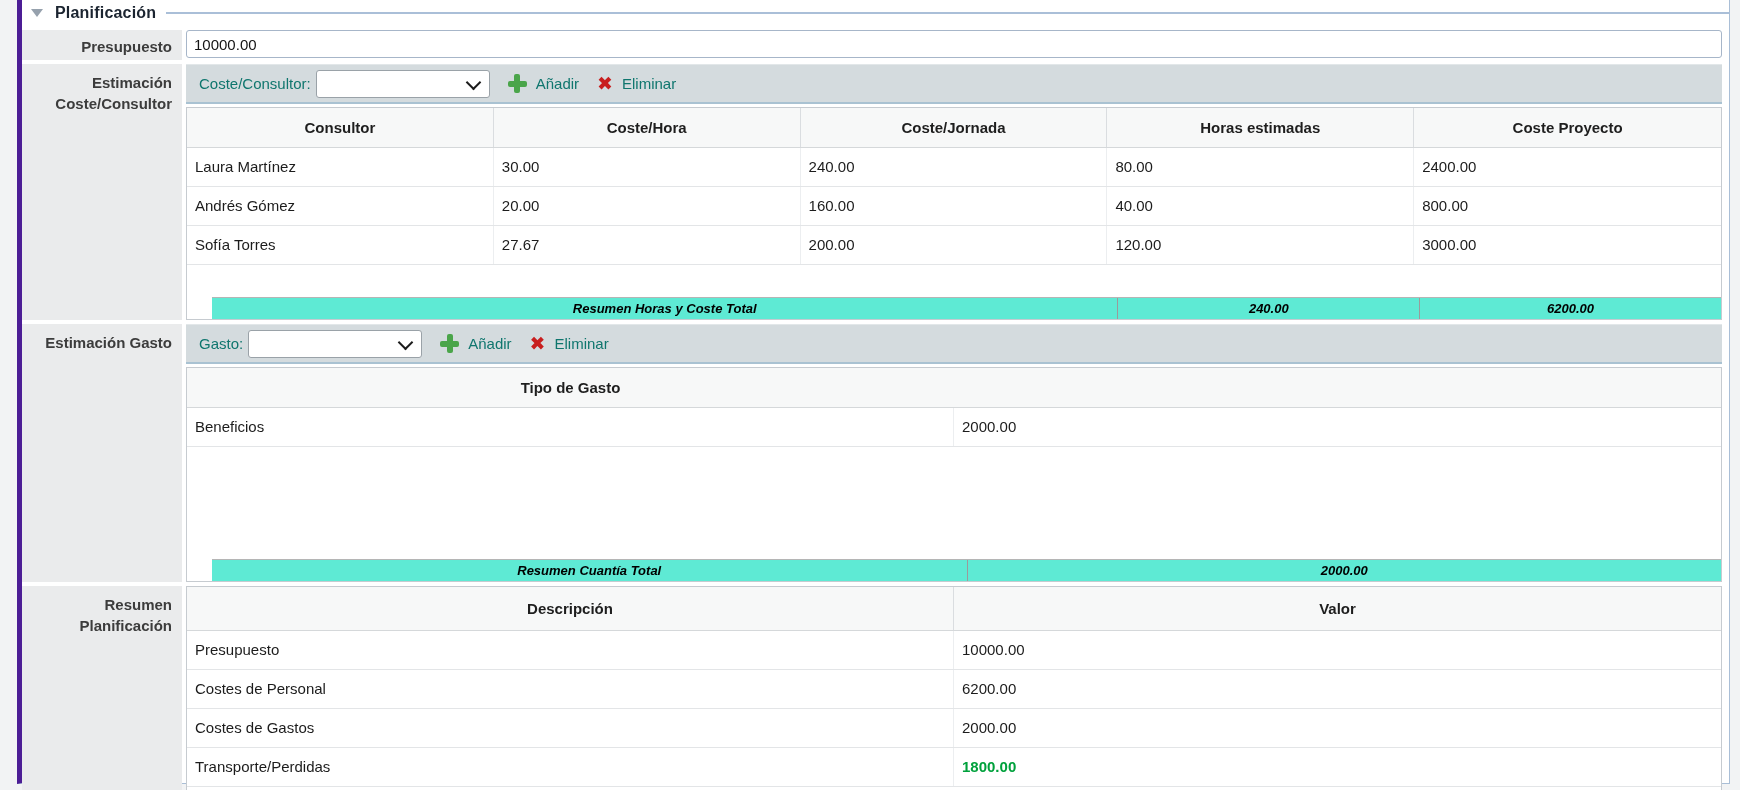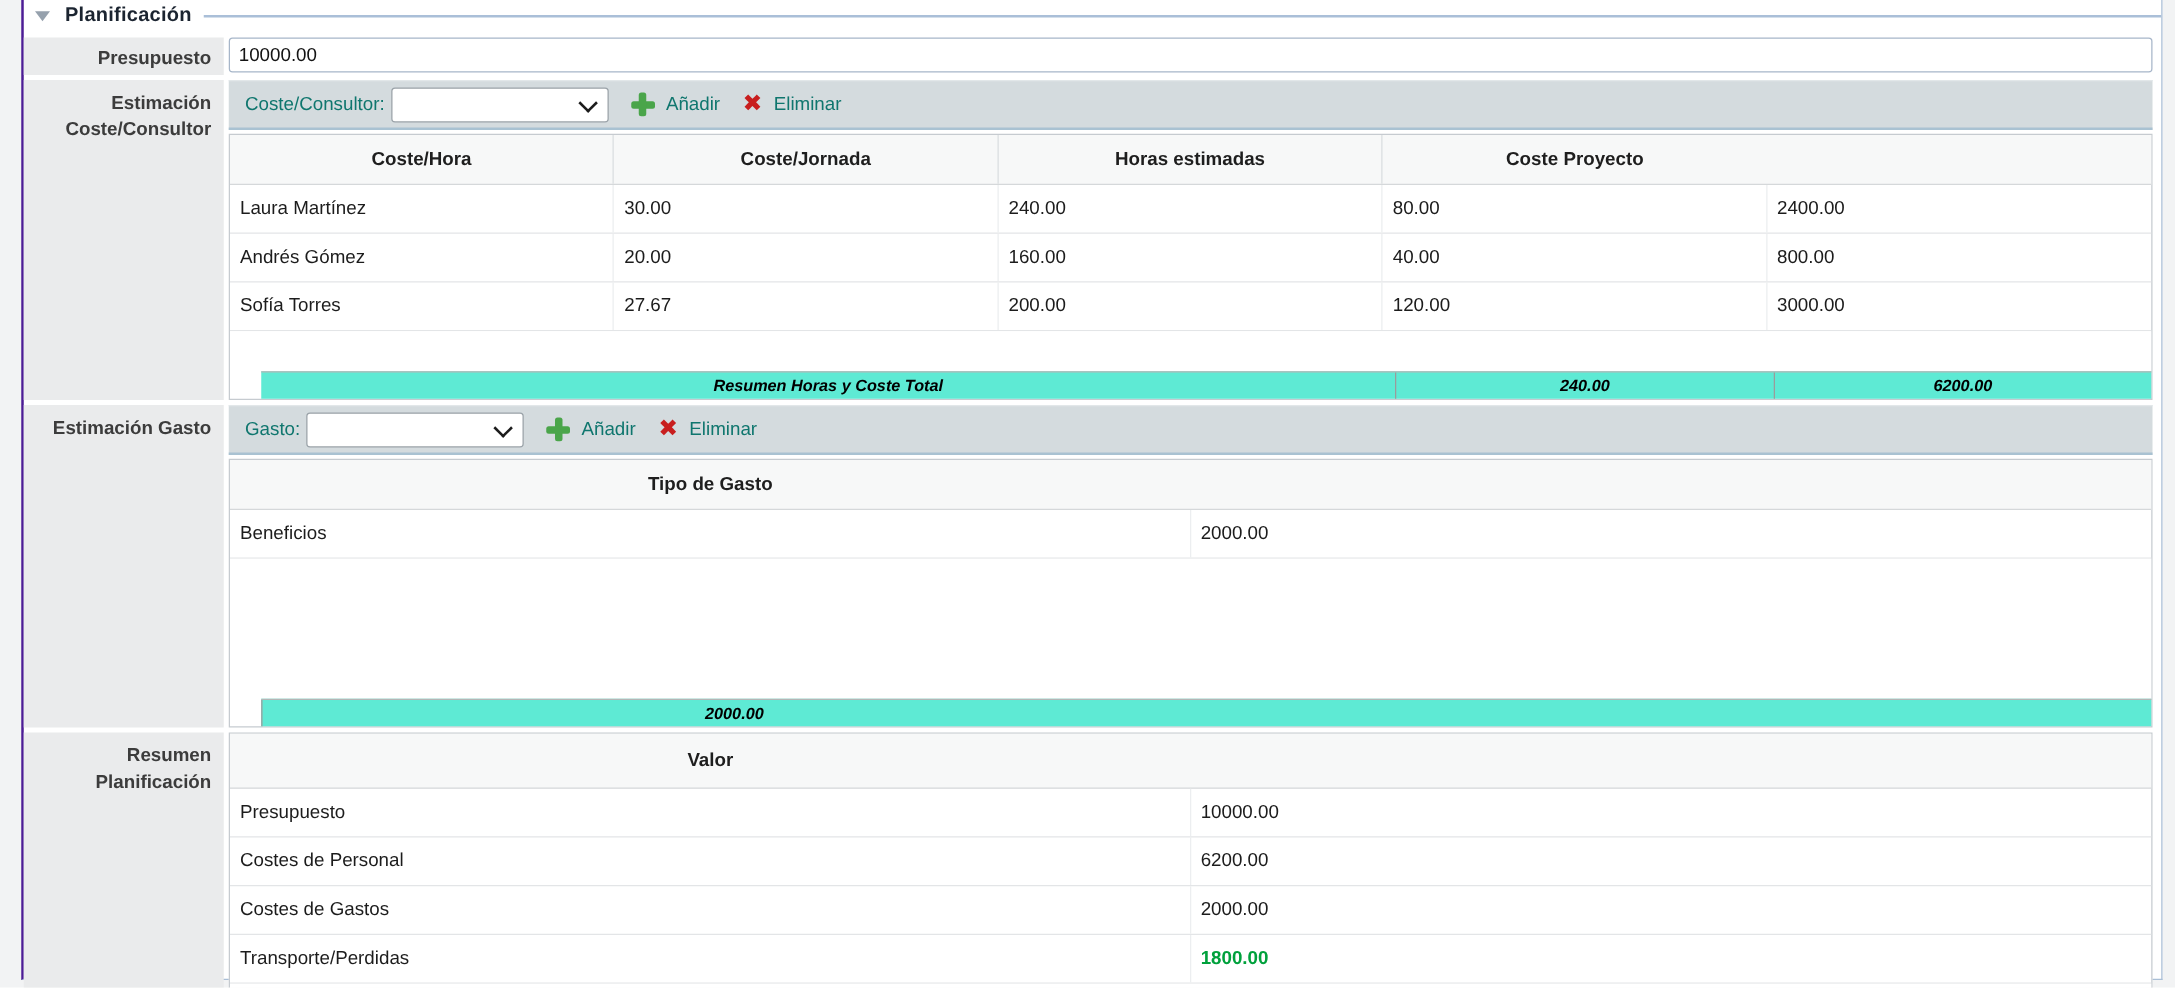--- a/index.html
+++ b/index.html
@@ -7,21 +7,21 @@
     width:1740px;height:790px;
     background:#f2f3f4;
     font-family:"Liberation Sans","DejaVu Sans",sans-serif;
     position:relative;overflow:hidden;
     -webkit-font-smoothing:antialiased;
   }
   .panel{
     position:absolute;left:17px;top:0;
     width:1713px;height:784px;
     background:#ffffff;
-    border-left:2px solid #4c1d95;
+    border-left:5px solid #4c1d95;
     border-right:1px solid #a9bed6;
     border-bottom:1px solid #a9bed6;
     box-sizing:border-box;
   }
   
   .legend-row{display:flex;align-items:center;height:26px;padding-left:9px;}
   .tri{width:0;height:0;border-left:6px solid transparent;border-right:6px solid transparent;border-top:8px solid #96a1ad;margin-right:12px;cursor:pointer;}
   .legend-title{font-weight:bold;font-size:16px;color:#1b2430;letter-spacing:.2px;}
   .legend-line{flex:1;height:2px;background:#aabfd8;margin-left:10px;}
 
@@ -132,20 +132,21 @@
           <span class="btn-label">Añadir</span>
         </span>
         <span class="tb-btn">
           <span class="x-icon"></span>
           <span class="btn-label">Eliminar</span>
         </span>
       </div>
 
       <div class="tbl">
         <div class="trow cols5 thead">
+          <div class="hcell">Consultor</div>
           <div class="hcell">Coste/Hora</div>
           <div class="hcell">Coste/Jornada</div>
           <div class="hcell">Horas estimadas</div>
           <div class="hcell">Coste Proyecto</div>
         </div>
 
         <div class="trow cols5 drow">
           <div class="dcell">Laura Martínez</div>
           <div class="dcell">30.00</div>
           <div class="dcell">240.00</div>
@@ -198,32 +199,34 @@
       <div class="tbl">
         <div class="trow cols2 thead">
           <div class="hcell">Tipo de Gasto</div>
         </div>
         <div class="trow cols2 drow">
           <div class="dcell">Beneficios</div>
           <div class="dcell">2000.00</div>
         </div>
         <div class="filler f112"></div>
         <div class="trow cols2 summary">
+          <div class="scell">Resumen Cuantía Total</div>
           <div class="scell bordered">2000.00</div>
         </div>
       </div>
     </div>
 
     <div class="lbl">
       <span>Resumen</span><br>
       <span>Planificación</span>
     </div>
     <div>
       <div class="tbl">
         <div class="trow cols2 thead h44">
+          <div class="hcell">Descripción</div>
           <div class="hcell">Valor</div>
         </div>
         <div class="trow cols2 drow">
           <div class="dcell">Presupuesto</div>
           <div class="dcell">10000.00</div>
         </div>
         <div class="trow cols2 drow">
           <div class="dcell">Costes de Personal</div>
           <div class="dcell">6200.00</div>
         </div>

